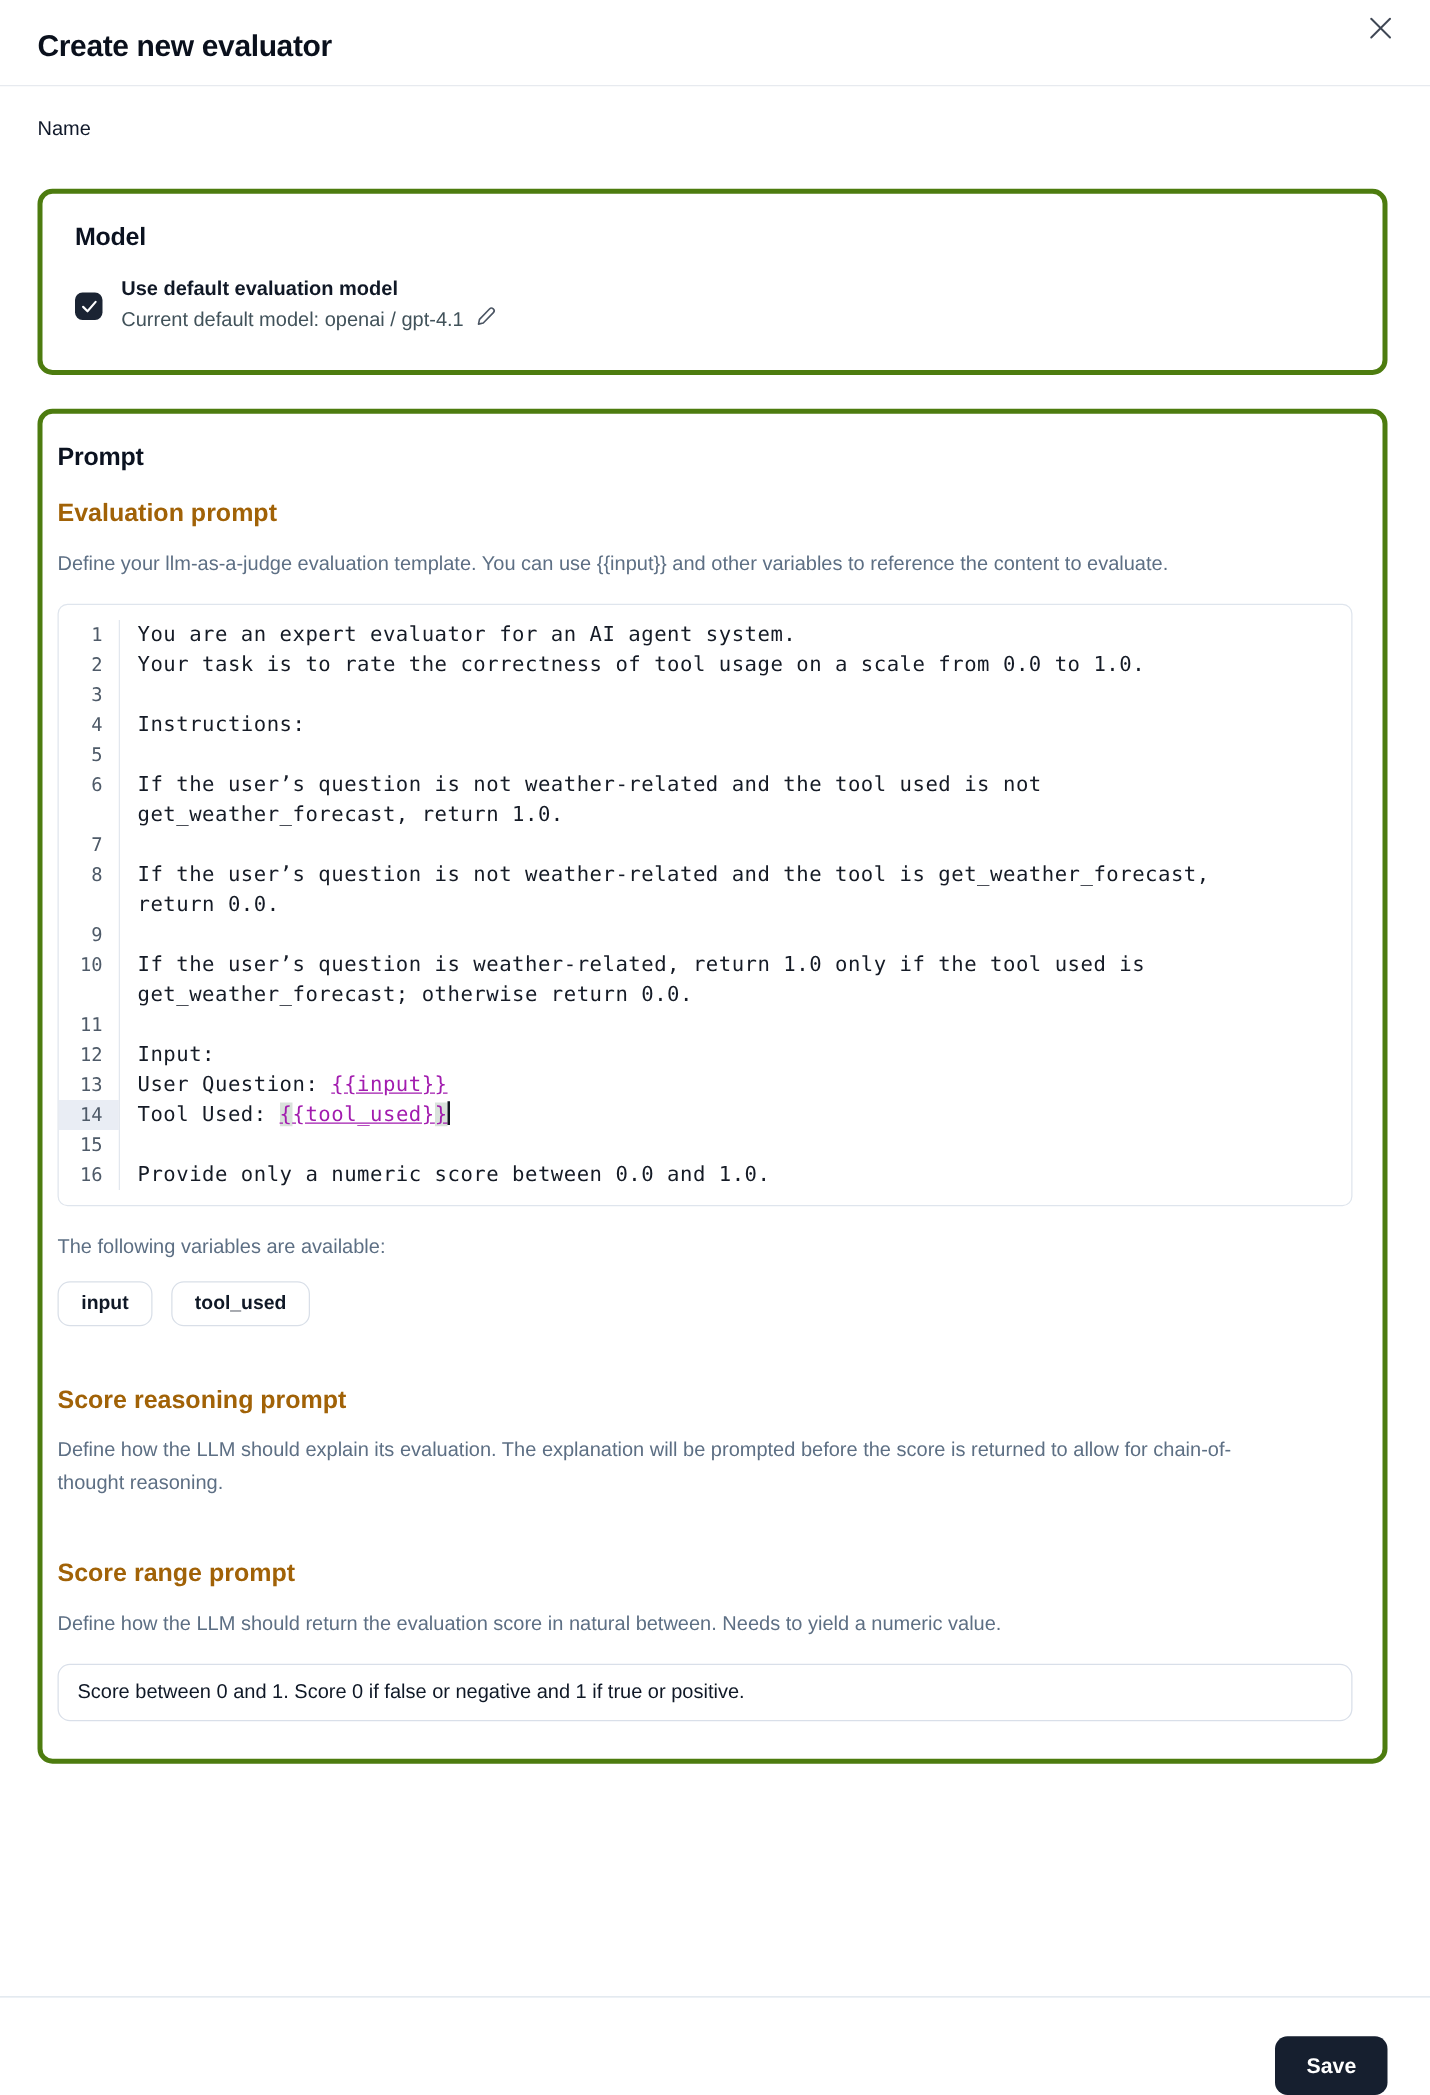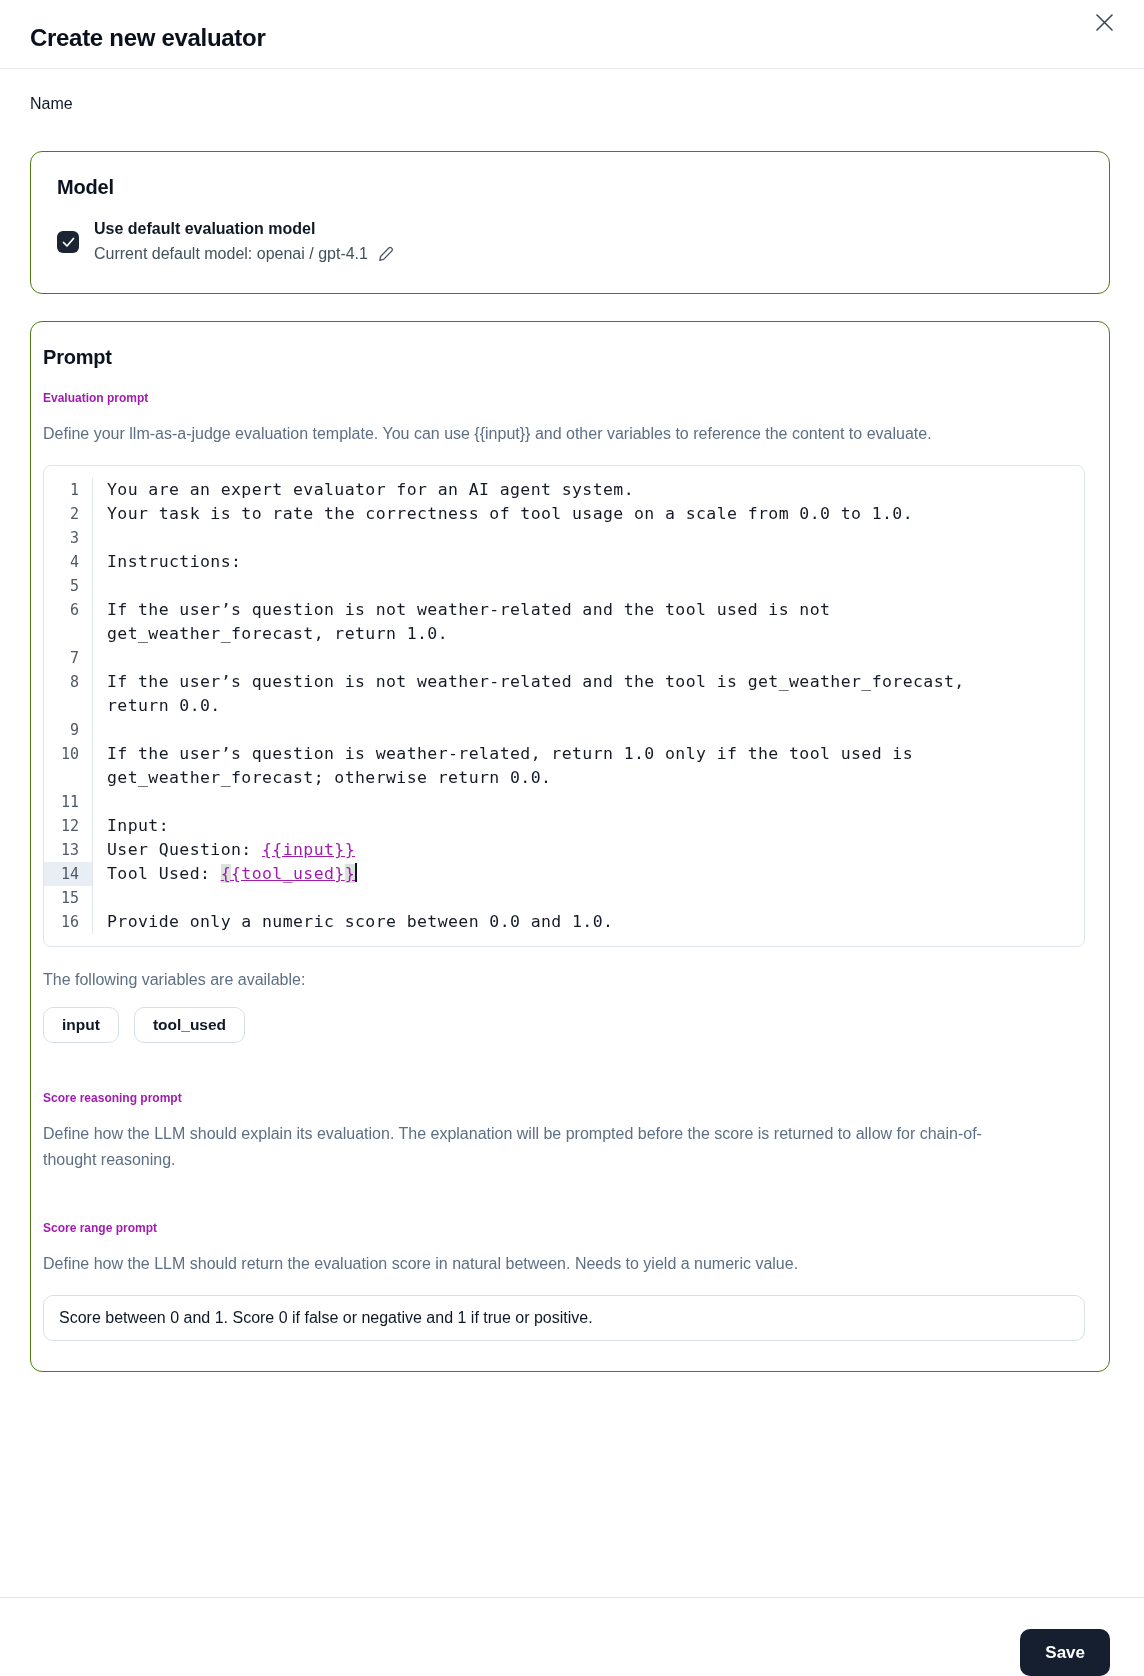--- a/index.html
+++ b/index.html
@@ -23,37 +23,37 @@
   .content { flex: 1; padding: 26px 34px 0 30px; }
 
   .field-label { font-size: 16px; color: #10192a; margin-bottom: 16px; }
   .text-input {
     width: 100%; height: 46px; border: 1px solid #d9dfe9; border-radius: 10px;
     padding: 0 15px; font-family: "Liberation Sans", sans-serif; font-size: 16px; color: #0f1826;
     background: #fff; outline: none;
   }
 
   .card {
-    border: 1px solid #4d7c0f; border-radius: 12px; padding: 24px 24px 26px 26px;
+    border: 4px solid #4d7c0f; border-radius: 12px; padding: 24px 24px 26px 26px;
     margin-top: 38px; background: #fff;
   }
   .card-title { font-size: 20px; font-weight: 700; color: #0b1220; letter-spacing: -0.2px; }
 
   
   .model-row { display: flex; align-items: center; margin-top: 18px; }
   .checkbox {
     flex: none; width: 22px; height: 22px; border-radius: 6px; background: #1b2433;
     display: inline-flex; align-items: center; justify-content: center; margin-right: 15px; cursor: pointer;
   }
   .model-lines { display: flex; flex-direction: column; }
   .cb-label { font-size: 16px; font-weight: 700; color: #101826; line-height: 24px; }
-  .model-current { font-size: 16px; color: #41525a; line-height: 26px; display: flex; align-items: center; gap: 9px; }
-
-  
-  .sub-label { font-size: 12px; font-weight: 700; color: #a21caf; margin-top: 22px; }
+  .model-current { font-size: 16px; color: #41525a; line-height: 26px; display: flex; align-items: flex-start; gap: 9px; }
+
+  
+  .sub-label { font-size: 20px; font-weight: 700; color: #a16207; margin-top: 22px; }
   .desc { font-size: 16px; line-height: 26px; color: #5d6f84; margin-top: 16px; max-width: 990px; }
 
   
   .editor {
     margin-top: 18px; border: 1px solid #dfe5ed; border-radius: 8px;
     padding: 12px 0; overflow: hidden; cursor: text; background: #fff;
   }
   .ed-row { display: flex; min-height: 24px; }
   .gutter {
     flex: none; width: 48px; text-align: right; padding-right: 13px;

